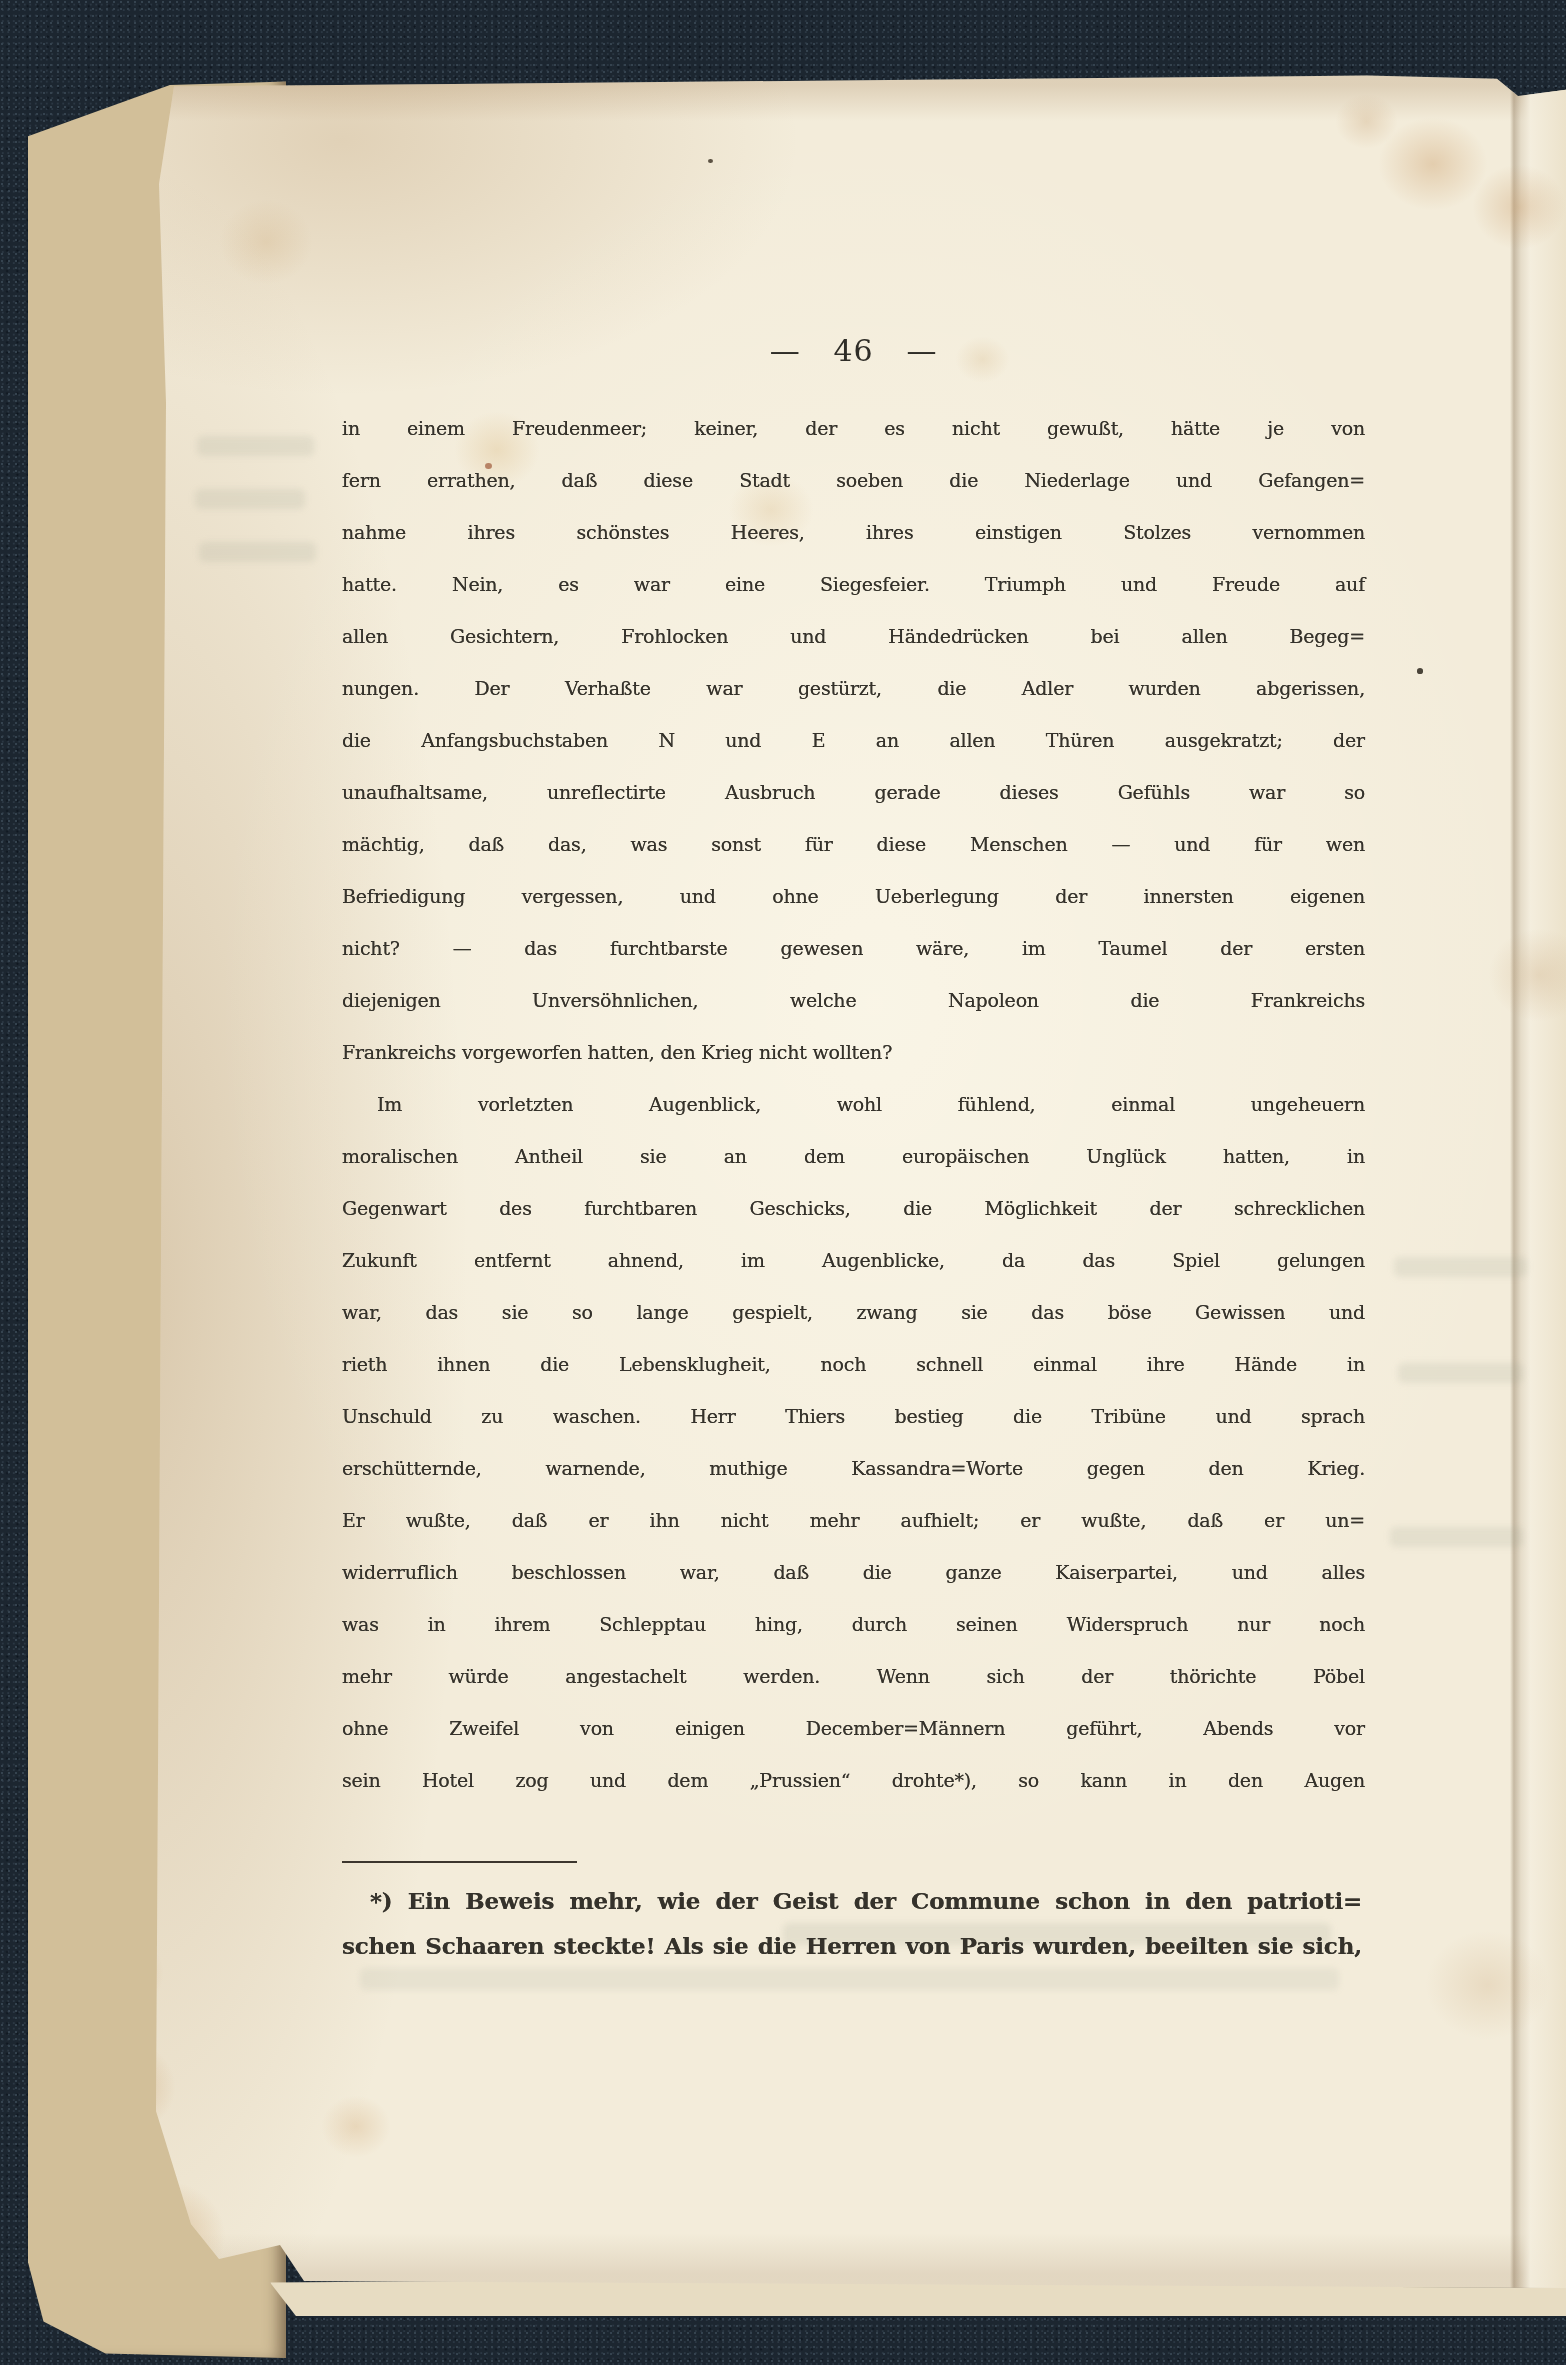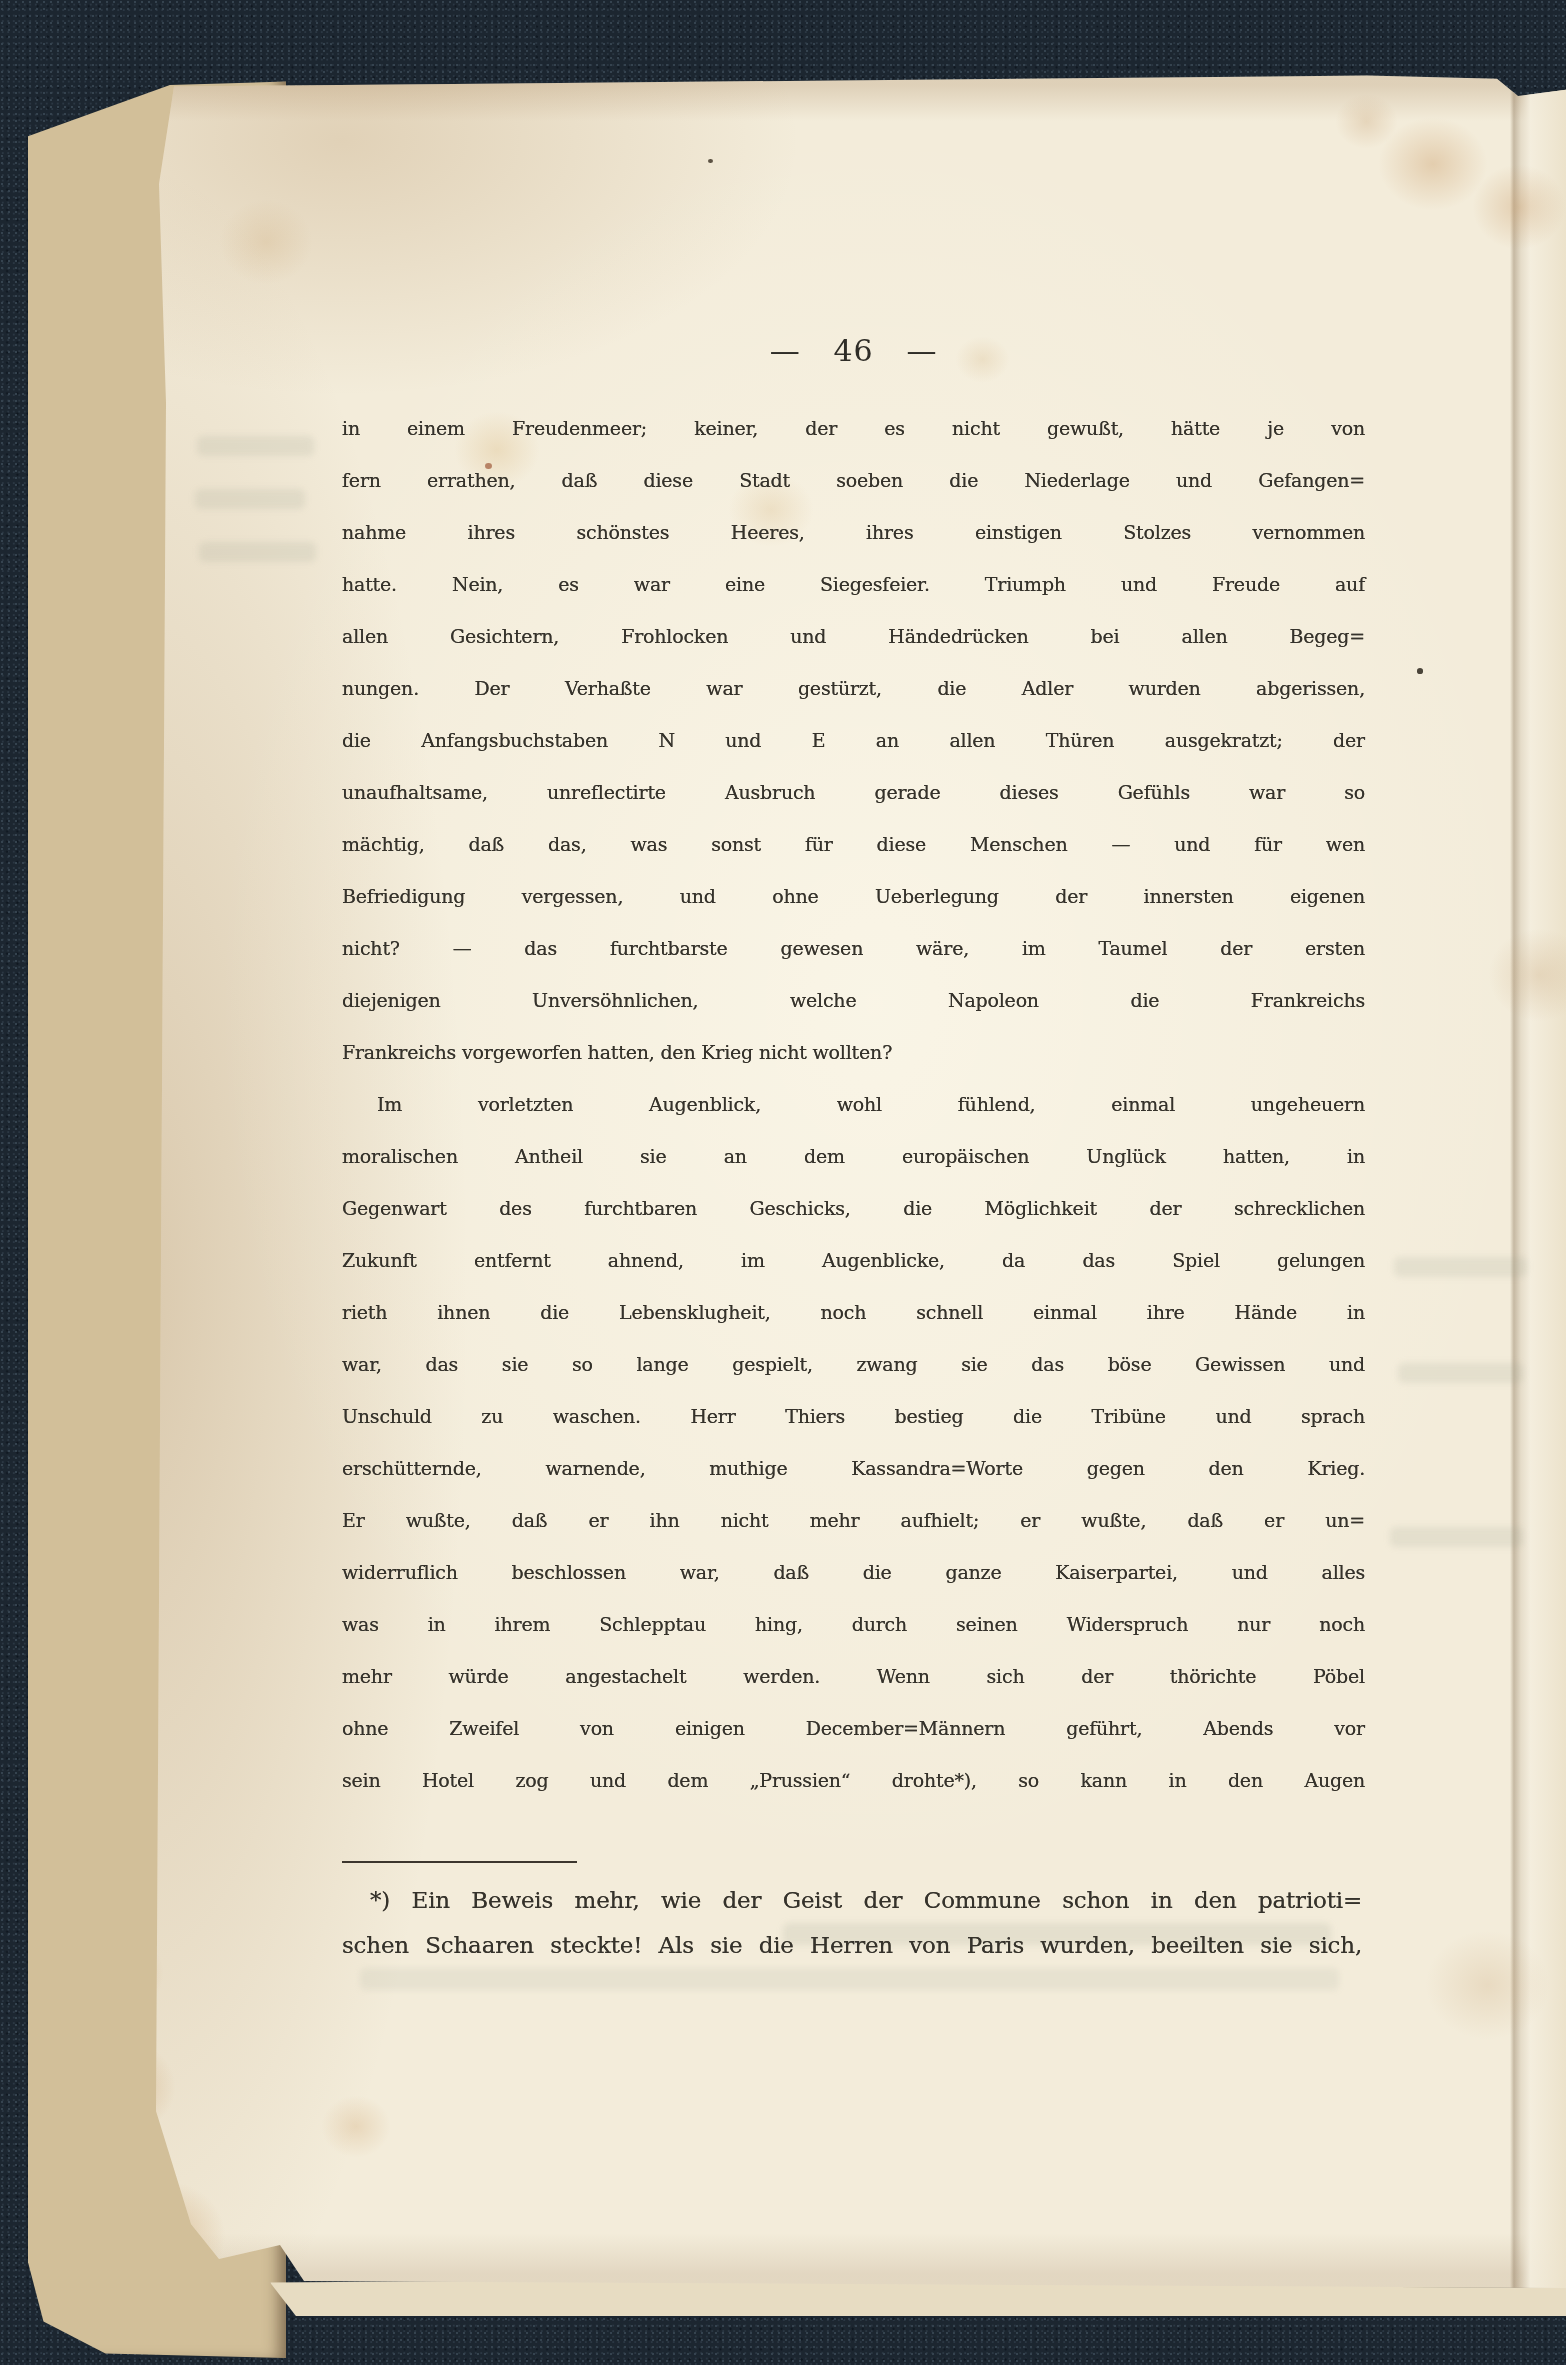--- a/index.html
+++ b/index.html
@@ -70,21 +70,21 @@
   .line.par-end{text-align-last:left;}
   .line.indent{padding-left:35px;}
   .footnote-rule{
     position:absolute;left:217px;top:1787px;width:235px;height:2.3px;background:#3c362e;
   }
   .footnote{
     position:absolute;left:217px;top:1804px;width:1020px;
     font-size:23px;line-height:45px;letter-spacing:-0.2px;
     text-shadow:0 0 0.4px rgba(53,50,43,.8);
   }
-  .footnote .line{height:45px;}
+  .footnote .line{height:45px;font-weight:bold;}
   .footnote .line.indent{padding-left:28px;}
   
   .stain{position:absolute;border-radius:50%;pointer-events:none;}
   .speck{position:absolute;border-radius:50%;pointer-events:none;}
   .ghost{position:absolute;background:rgba(150,158,138,.16);filter:blur(3.1px);border-radius:6.3px;pointer-events:none;}
 </style>
 </head>
 <body>
 
 <div class="stack"></div>
@@ -139,22 +139,22 @@
     <div class="line">unaufhaltsame, unreflectirte Ausbruch gerade dieses Gefühls war so</div>
     <div class="line">mächtig, daß das, was sonst für diese Menschen — und für wen</div>
     <div class="line">Befriedigung vergessen, und ohne Ueberlegung der innersten eigenen</div>
     <div class="line">nicht? — das furchtbarste gewesen wäre, im Taumel der ersten</div>
     <div class="line">diejenigen Unversöhnlichen, welche Napoleon die Frankreichs</div>
     <div class="line par-end">Frankreichs vorgeworfen hatten, den Krieg nicht wollten?</div>
     <div class="line indent">Im vorletzten Augenblick, wohl fühlend, einmal ungeheuern</div>
     <div class="line">moralischen Antheil sie an dem europäischen Unglück hatten, in</div>
     <div class="line">Gegenwart des furchtbaren Geschicks, die Möglichkeit der schrecklichen</div>
     <div class="line">Zukunft entfernt ahnend, im Augenblicke, da das Spiel gelungen</div>
+    <div class="line">war, das sie so lange gespielt, zwang sie das böse Gewissen und</div>
     <div class="line">rieth ihnen die Lebensklugheit, noch schnell einmal ihre Hände in</div>
-    <div class="line">war, das sie so lange gespielt, zwang sie das böse Gewissen und</div>
     <div class="line">Unschuld zu waschen. Herr Thiers bestieg die Tribüne und sprach</div>
     <div class="line">erschütternde, warnende, muthige Kassandra=Worte gegen den Krieg.</div>
     <div class="line">Er wußte, daß er ihn nicht mehr aufhielt; er wußte, daß er un=</div>
     <div class="line">widerruflich beschlossen war, daß die ganze Kaiserpartei, und alles</div>
     <div class="line">was in ihrem Schlepptau hing, durch seinen Widerspruch nur noch</div>
     <div class="line">mehr würde angestachelt werden. Wenn sich der thörichte Pöbel</div>
     <div class="line">ohne Zweifel von einigen December=Männern geführt, Abends vor</div>
     <div class="line">sein Hotel zog und dem „Prussien“ drohte*), so kann in den Augen</div>
   </div>
 

